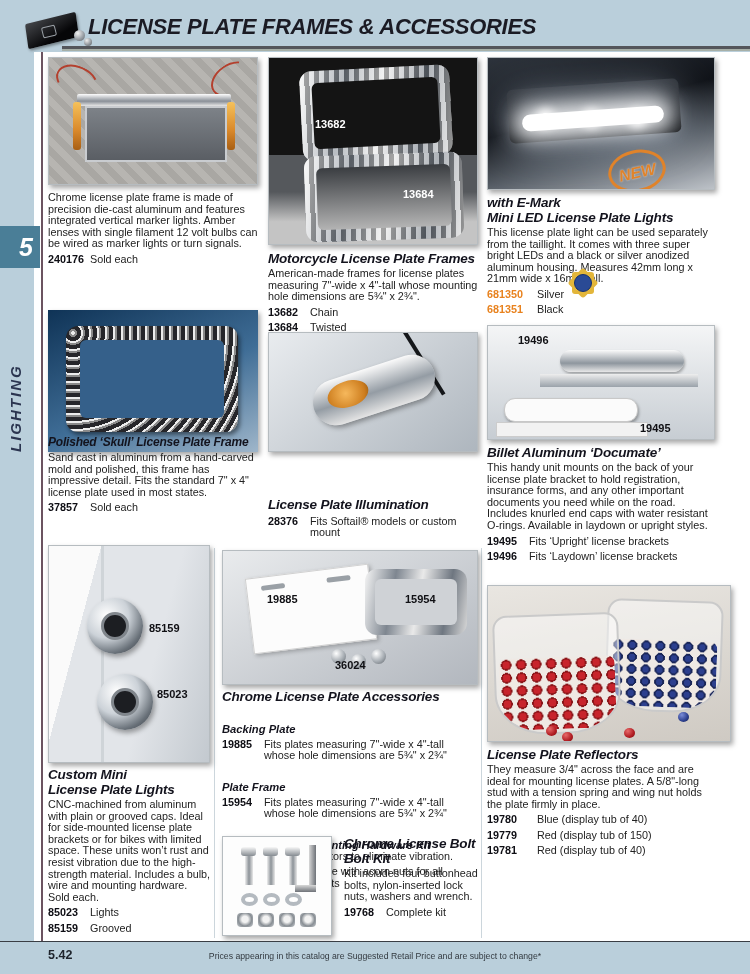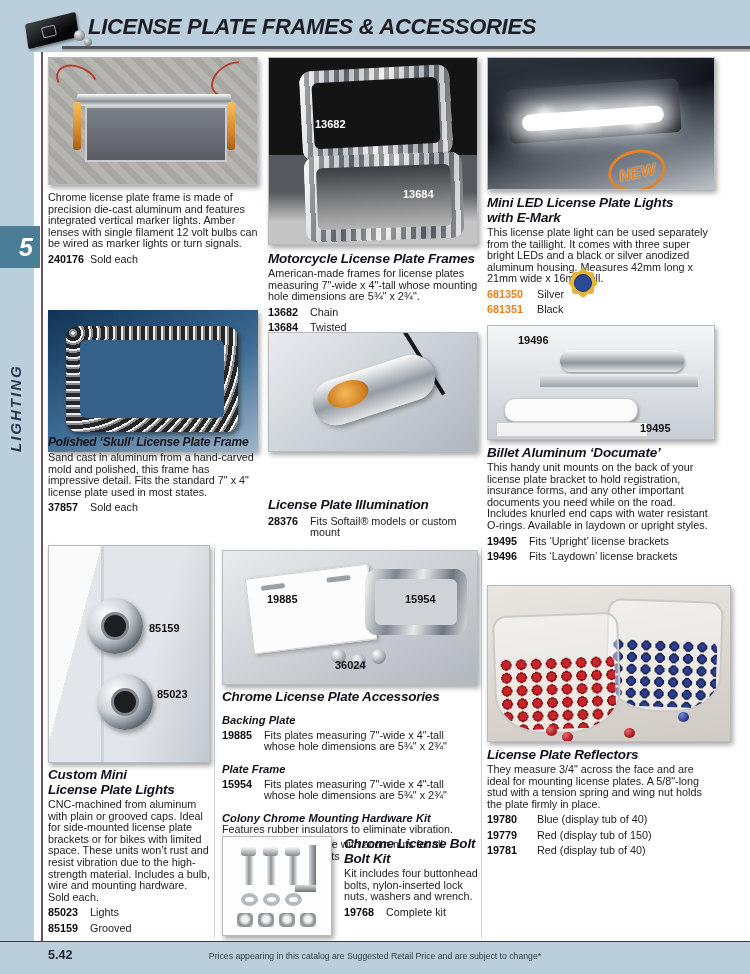--- a/index.html
+++ b/index.html
@@ -45,21 +45,21 @@
   .ptitle{font-style:italic;font-weight:bold;font-size:13.5px;line-height:15px;color:#13131d;letter-spacing:-0.2px;}
   .ptitle.small{font-size:12px;}
   .ptitle span{display:block;}
   .pbody{font-size:10.8px;line-height:11.6px;color:#222;margin-top:2px;}
   .pnote{font-size:10.8px;line-height:11.6px;color:#222;}
   .part-row{display:flex;margin-top:4px;font-size:10.8px;line-height:11.4px;}
   .part-row .sku{font-weight:bold;color:#0e0e14;flex:0 0 42px;}
   .part-row.wide .sku{flex:0 0 50px;}
   .part-row .desc{flex:1;color:#222;}
   .part-row.orange .sku{color:#e8821e;}
-  .subhead{font-style:italic;font-weight:bold;font-size:11.2px;color:#13131d;margin-top:10px;}
+  .subhead{font-style:italic;font-weight:bold;font-size:11.2px;color:#13131d;margin-top:19px;}
   .divider-v{position:absolute;width:1px;background:#ccd6dc;}
   .photo-label{position:absolute;font-weight:bold;font-size:11px;color:#101014;}
   .photo-label.white{color:#ffffff;}
   
   .ring{position:absolute;border-radius:12px;
     background:linear-gradient(100deg,#f6f6f6,#7e8690 28%,#e9e9e9 52%,#6e7680 78%,#d8d8d8);}
   .ring .tex{position:absolute;inset:0;border-radius:12px;
     background:repeating-linear-gradient(90deg,rgba(255,255,255,.45) 0 5px,rgba(0,0,0,.30) 5px 10px);}
   .ring .hole{position:absolute;border-radius:6px;}
   
@@ -333,22 +333,22 @@
 <div class="photo ph-led" style="left:487px;top:57px;width:228px;height:133px;">
   <div class="housing"></div>
   <div class="ledbar"></div>
   <div class="dot" style="left:52px;"></div>
     <div class="dot" style="left:98px;"></div>
     <div class="dot" style="left:144px;"></div>
   <div class="badge-new">NEW</div>
 </div>
 <div class="block" style="left:487px;top:195px;width:230px;">
   <div class="ptitle">
+    <span>with E-Mark</span>
     <span>Mini LED License Plate Lights</span>
-    <span>with E-Mark</span>
   </div>
   <div class="pbody">This license plate light can be used separately from the taillight. It comes with three super bright LEDs and a black or silver anodized aluminum housing. Measures 42mm long x 21mm wide x 16mm tall.</div>
   <div class="part-row wide orange">
     <span class="sku">681350</span>
     <span class="desc">Silver</span>
   </div>
   <div class="part-row wide orange">
     <span class="sku">681351</span>
     <span class="desc">Black</span>
   </div>

